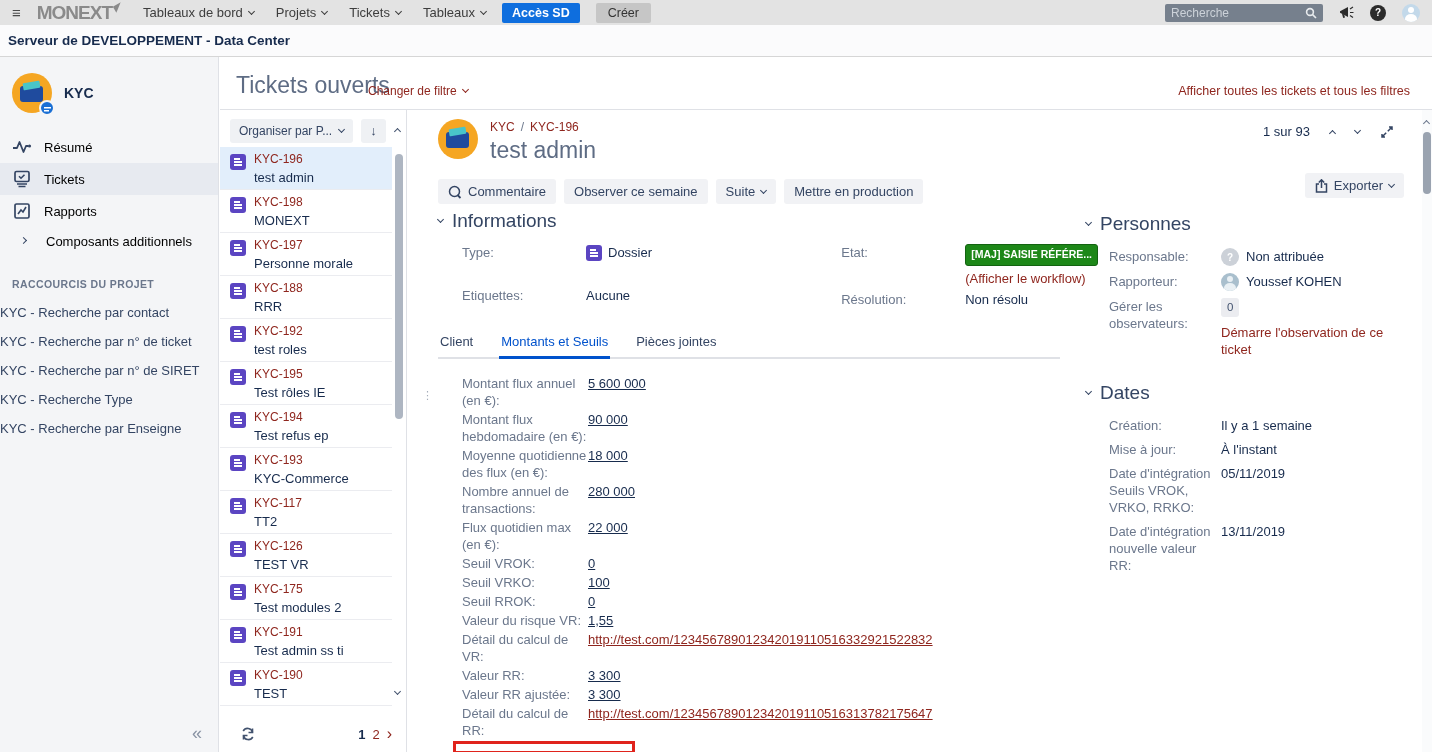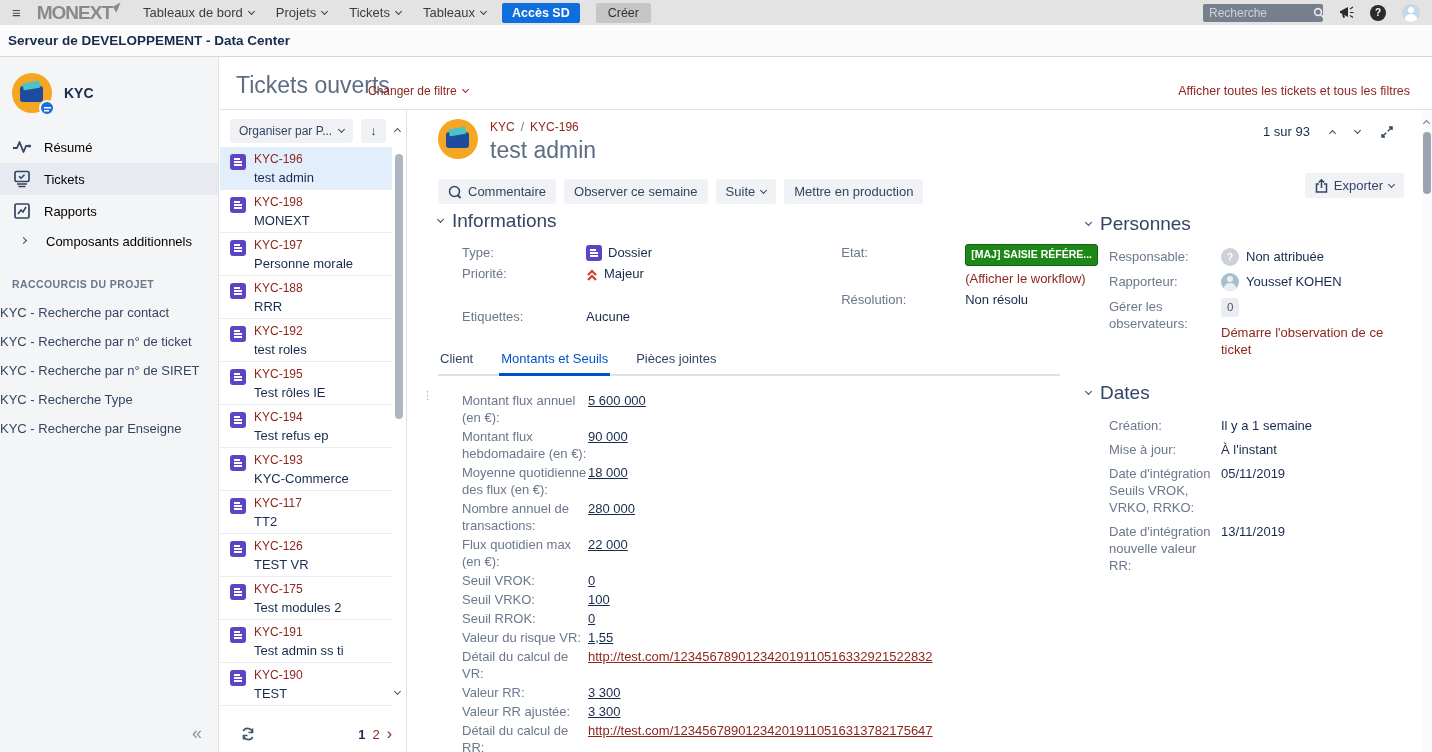--- a/index.html
+++ b/index.html
@@ -17,21 +17,21 @@
   .topbar { position:absolute; top:0; left:0; right:0; height:25px; background:#e3e3e3; display:flex; align-items:center; padding:0 12px; gap:16px; }
   .hamburger { font-size:15px; color:#4a4a4a; cursor:pointer; }
   .logo { display:flex; align-items:flex-start; gap:2px; margin-right:4px; }
   .logo .logo-text { font-size:19px; font-weight:700; letter-spacing:-1px; color:#8a8a8a; line-height:19px; }
   .logo-arrow { width:0; height:0; border-style:solid; border-width:0 0 7px 9px; border-color:transparent transparent transparent #8a8a8a; transform:rotate(-30deg); margin-top:1px; }
   .menus { display:flex; gap:22px; align-items:center; }
   .menu-item { display:flex; align-items:center; gap:6px; color:#3d3d3d; font-size:13px; cursor:pointer; }
   .btn-access { background:#0e6ede; color:#fff; border:none; font-size:12.5px; font-weight:700; padding:3px 10px; border-radius:2px; cursor:pointer; font-family:inherit; }
   .btn-create { background:#c6c6c6; color:#333; border:none; font-size:12.5px; padding:3px 12px; border-radius:2px; cursor:pointer; font-family:inherit; }
   .spacer { flex:1; }
-  .search-box { display:flex; align-items:center; width:120px; height:18px; background:#76808d; border-radius:2px; padding:0 6px; gap:4px; }
+  .search-box { display:flex; align-items:center; width:158px; height:18px; background:#76808d; border-radius:2px; padding:0 6px; gap:4px; }
   .search-box input { flex:1; background:transparent; border:none; outline:none; color:#e8ebee; font-size:12px; font-family:inherit; width:100px; }
   .search-box input::placeholder { color:#ccd2d9; }
   .icon-btn { display:flex; align-items:center; justify-content:center; cursor:pointer; }
   .help-circle { width:16px; height:16px; border-radius:50%; background:#2b2b2b; color:#fff; font-size:10px; font-weight:700; display:flex; align-items:center; justify-content:center; }
   .user-avatar { width:18px; height:18px; border-radius:50%; background:#c3d9ea; position:relative; overflow:hidden; }
   .user-avatar::before { content:""; position:absolute; top:3px; left:6px; width:6px; height:6px; border-radius:50%; background:#fff; }
   .user-avatar::after { content:""; position:absolute; top:10px; left:3px; width:12px; height:10px; border-radius:50%; background:#fff; }
 
   
   .env-banner { position:absolute; top:25px; left:0; right:0; height:32px; background:#fbfbfc; border-bottom:1px solid #d6d6d6; display:flex; align-items:center; padding-left:8px; font-weight:700; font-size:13.5px; color:#172b4d; }
@@ -101,21 +101,21 @@
   .export-btn { position:absolute; top:63px; right:18px; }
 
   .info-section { position:absolute; left:15px; top:100px; width:660px; }
   .section-head { display:flex; align-items:center; gap:9px; color:#344563; font-size:19px; cursor:pointer; }
   .section-head .chev { border-color:#344563; }
   .info-grid { display:flex; margin-top:12px; padding-left:24px; }
   .info-col-a { width:384px; }
   .info-col-b { flex:1; }
   .info-row { display:flex; margin-bottom:4px; line-height:17px; }
   .info-label { width:124px; flex:none; color:#6b778c; }
-  .info-value { color:#172b4d; display:flex; align-items:flex-end; gap:6px; }
+  .info-value { color:#172b4d; display:flex; align-items:flex-start; gap:6px; }
   .row-gap { height:22px; }
   .state-badge { background:#1d8718; border:1px solid #136311; color:#fff; font-size:10.5px; font-weight:700; padding:1px 5px 2px 5px; border-radius:3px; white-space:nowrap; }
   .red { color:#8f261e; cursor:pointer; }
   .prio-icon { margin-top:1px; }
 
   .tabs { display:flex; gap:24px; margin-top:22px; width:622px; border-bottom:2px solid #dfe1e6; }
   .tab { padding:0 2px 7px 2px; color:#344563; cursor:pointer; position:relative; margin-bottom:-2px; }
   .tab.active { color:#0052cc; border-bottom:3px solid #0052cc; }
 
   .fields { margin-top:16px; padding-left:24px; }
@@ -464,30 +464,20 @@
       </div>
       <div class="info-grid">
         <div class="info-col-a">
           <div class="info-row">
             <span class="info-label">Type:</span>
             <span class="info-value">
               <span class="doc-icon"></span>
               <span>Dossier</span>
             </span>
           </div>
-          <div class="info-row">
-            <span class="info-label">Priorité:</span>
-            <span class="info-value">
-              <svg class="prio-icon" width="12" height="13" viewBox="0 0 12 13">
-                  <path d="M2 6 L6 2 l4 4" fill="none" stroke="#d04437" stroke-width="2.2"></path>
-                  <path d="M2 11 L6 7 l4 4" fill="none" stroke="#d04437" stroke-width="2.2"></path>
-                </svg>
-              <span>Majeur</span>
-            </span>
-          </div>
           <div class="row-gap"></div>
           <div class="info-row">
             <span class="info-label">Etiquettes:</span>
             <span class="info-value">Aucune</span>
           </div>
         </div>
         <div class="info-col-b">
           <div class="info-row">
             <span class="info-label">Etat:</span>
             <span class="info-value">

